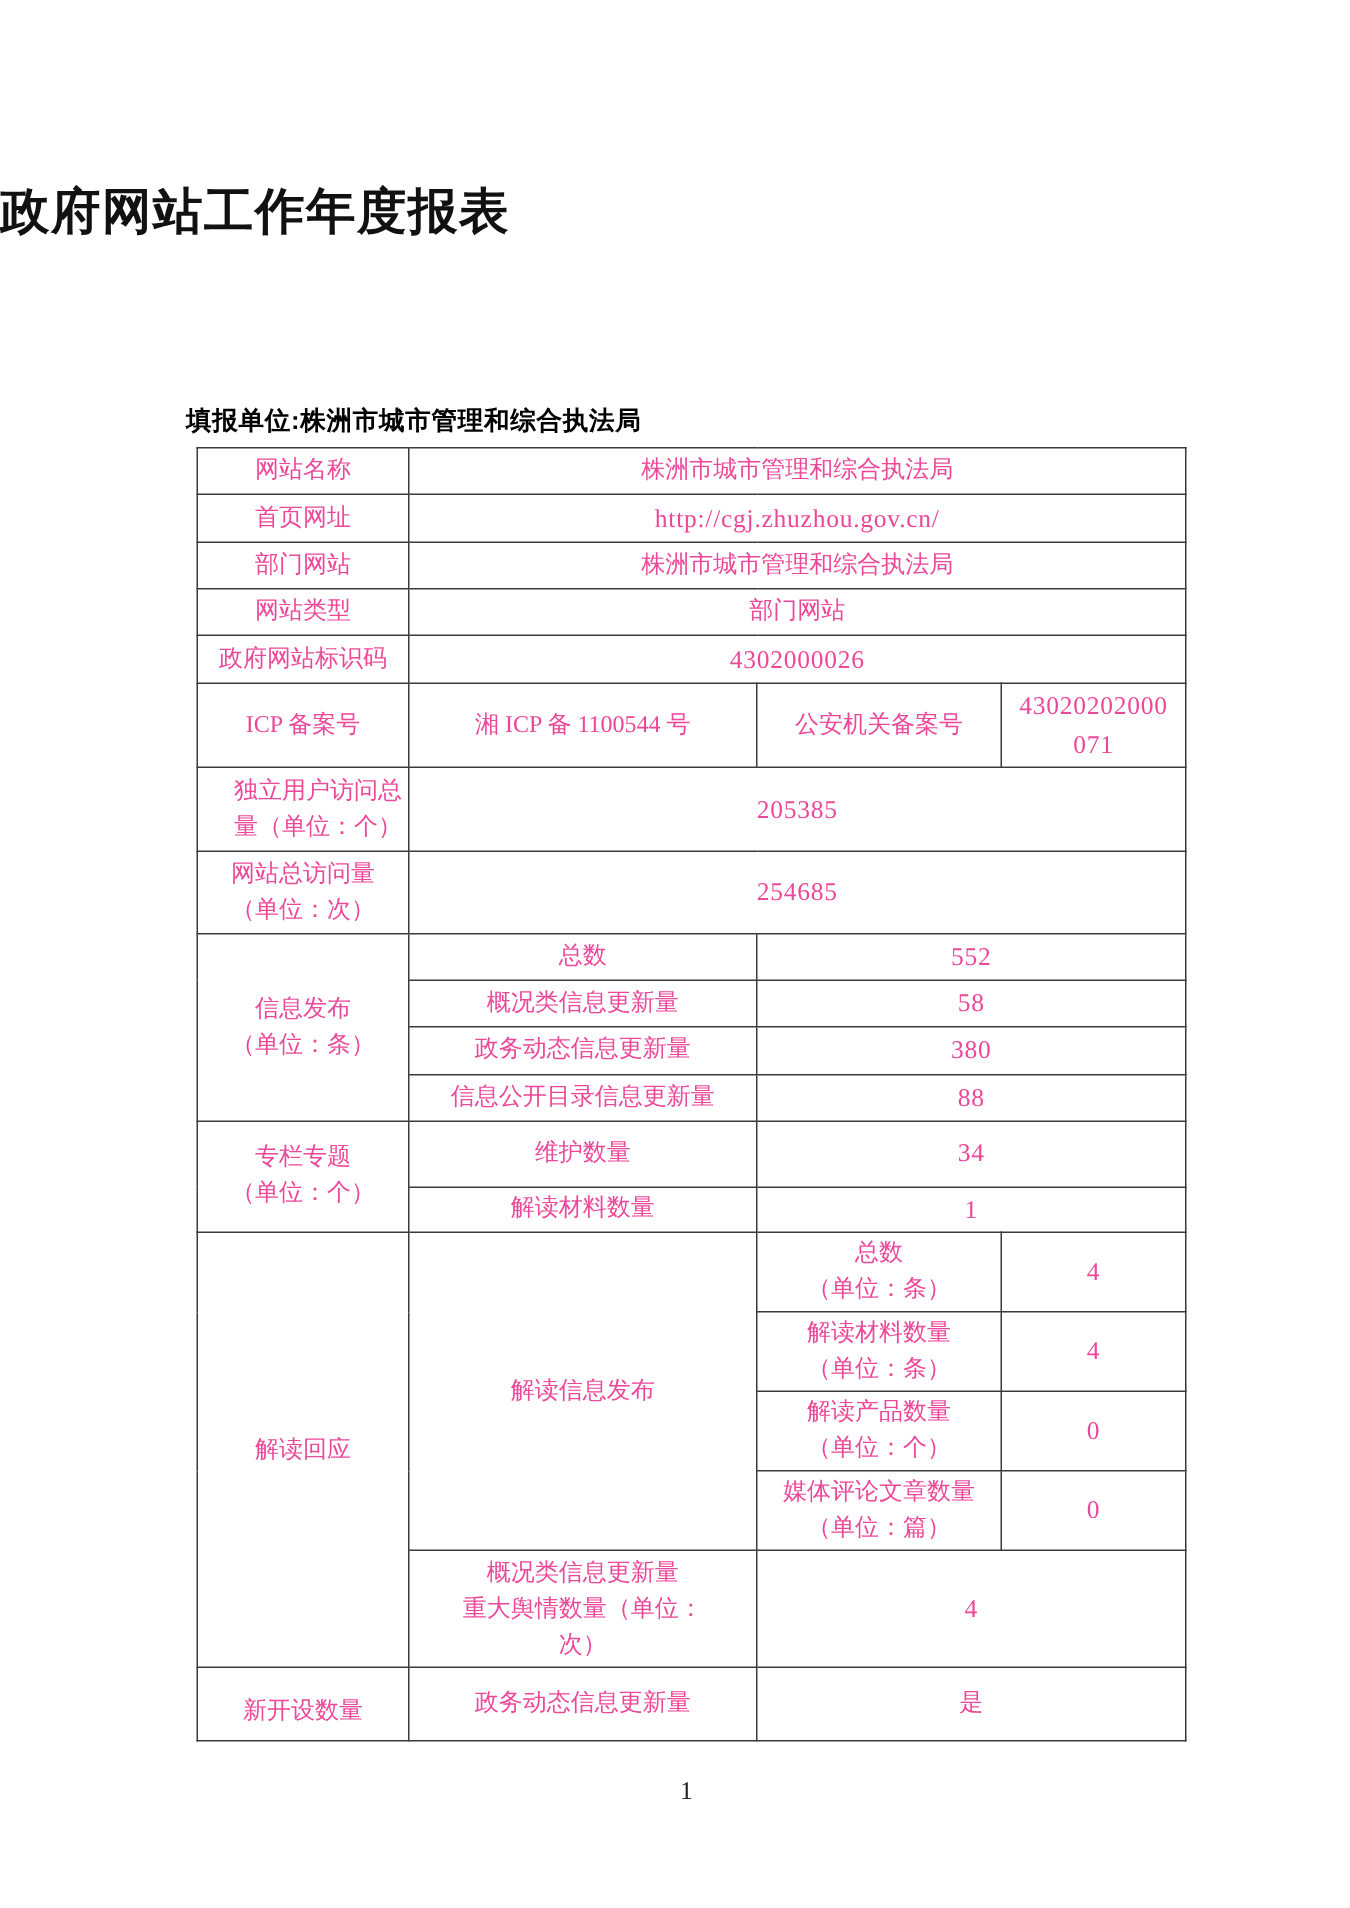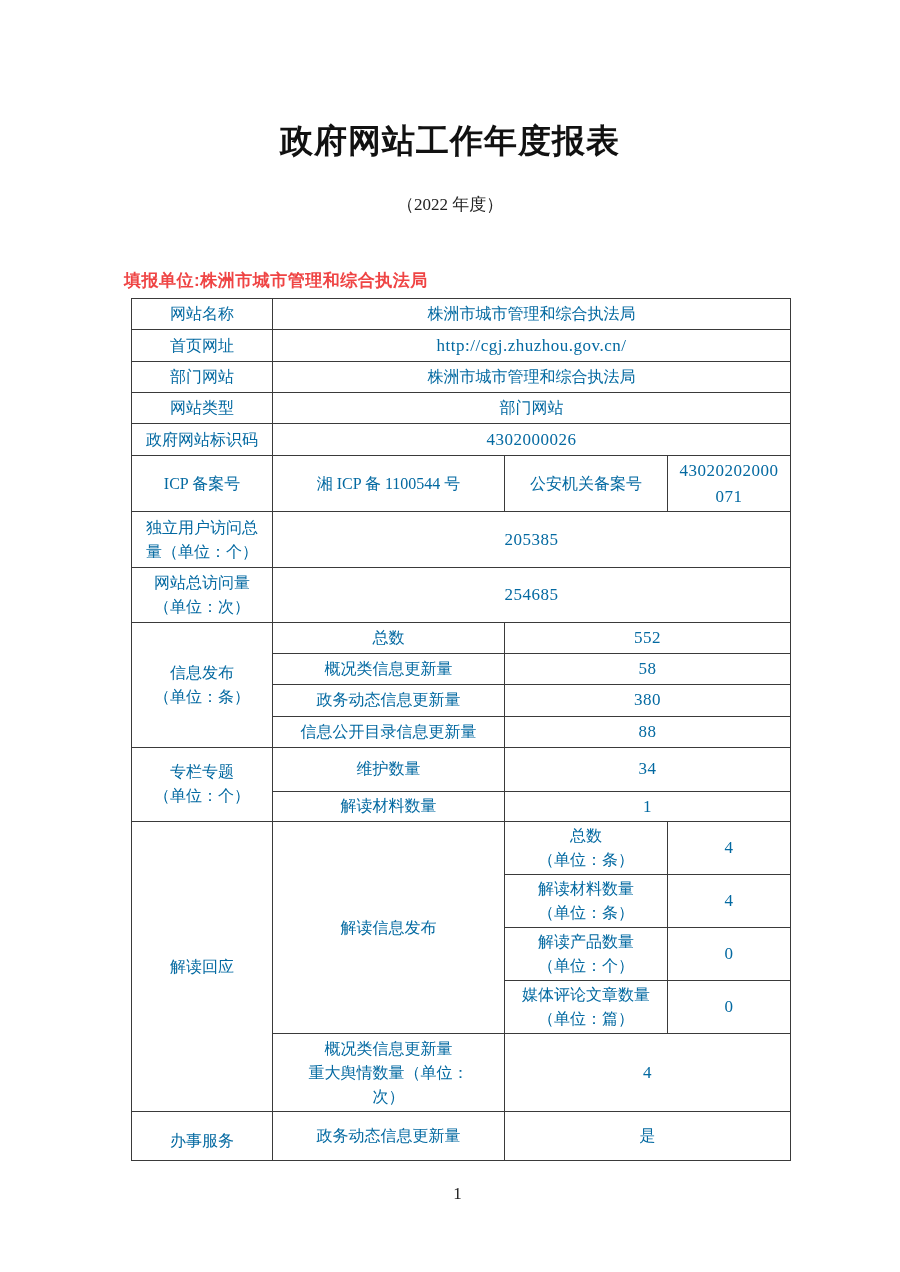--- a/index.html
+++ b/index.html
@@ -14,21 +14,20 @@
     background: #ffffff;
     color: #1a1a1a;
     font-family: "Liberation Serif", "DejaVu Serif", serif;
     overflow: hidden;
   }
   .doc-title {
     position: absolute;
     top: 119px;
     left: 0;
     width: 900px;
-    text-align: center;
     font-family: Liberation Mono, monospace;
     font-weight: bold;
     font-size: 33px;
     letter-spacing: 1px;
     color: #111111;
   }
   .doc-subtitle {
     position: absolute;
     top: 193px;
     left: 0;
@@ -38,48 +37,48 @@
     color: #222222;
   }
   .filing-unit {
     position: absolute;
     top: 269px;
     left: 124px;
     font-family: "Liberation Sans", "DejaVu Sans", sans-serif;
     font-weight: bold;
     font-size: 17px;
     letter-spacing: 0.5px;
-    color: #ef4444;
+    color: #000000;
   }
   table.report-table {
     position: absolute;
     top: 298px;
     left: 131px;
     width: 659px;
     border-collapse: collapse;
     table-layout: fixed;
   }
   table.report-table td {
     border: 1px solid #3a3a3a;
     text-align: center;
     vertical-align: middle;
     font-size: 16px;
     line-height: 1.5;
     padding: 2px 4px;
     white-space: pre-line;
     overflow: hidden;
-    color: #0369a1;
+    color: #ec4899;
     margin-left: 44px;
   }
   table.report-table td.num {
     font-size: 17px;
     letter-spacing: 0.5px;
   }
   table.report-table td.left {
-    text-align: center;
+    text-align: right;
     padding-left: 4px;
   }
   table.report-table td.bottom {
     vertical-align: bottom;
     padding-bottom: 7px;
   }
   .page-number {
     position: absolute;
     top: 1184px;
     left: 0;
@@ -88,21 +87,20 @@
     font-size: 17px;
     color: #222222;
   }
 </style>
 </head>
 <body>
 
 <div class="page">
 
   <div class="doc-title">政府网站工作年度报表</div>
-  <div class="doc-subtitle">（2022 年度）</div>
   <div class="filing-unit">填报单位:株洲市城市管理和综合执法局</div>
 
   <table class="report-table">
     <colgroup>
       <col style="width:141px">
       <col style="width:232px">
       <col style="width:163px">
       <col style="width:123px">
     </colgroup>
 
@@ -205,21 +203,21 @@
       <td class="num">0</td>
     </tr>
     <tr style="height:78px">
       <td>概况类信息更新量
 重大舆情数量（单位：
 次）</td>
       <td colspan="2" class="num">4</td>
     </tr>
 
     <tr style="height:49px">
-      <td class="bottom">办事服务</td>
+      <td class="bottom">新开设数量</td>
       <td>政务动态信息更新量</td>
       <td colspan="2">是</td>
     </tr>
 
   </tbody>
     </table>
 
   <div class="page-number">1</div>
 
 </div>

